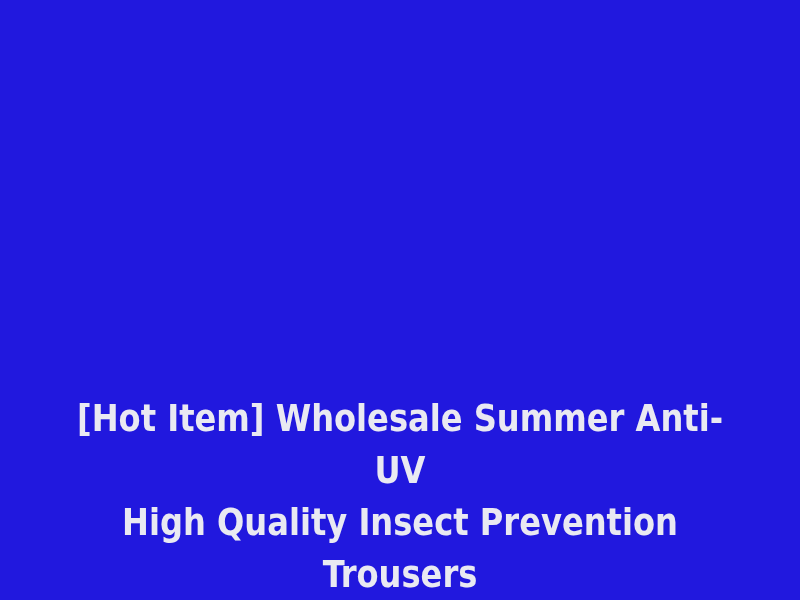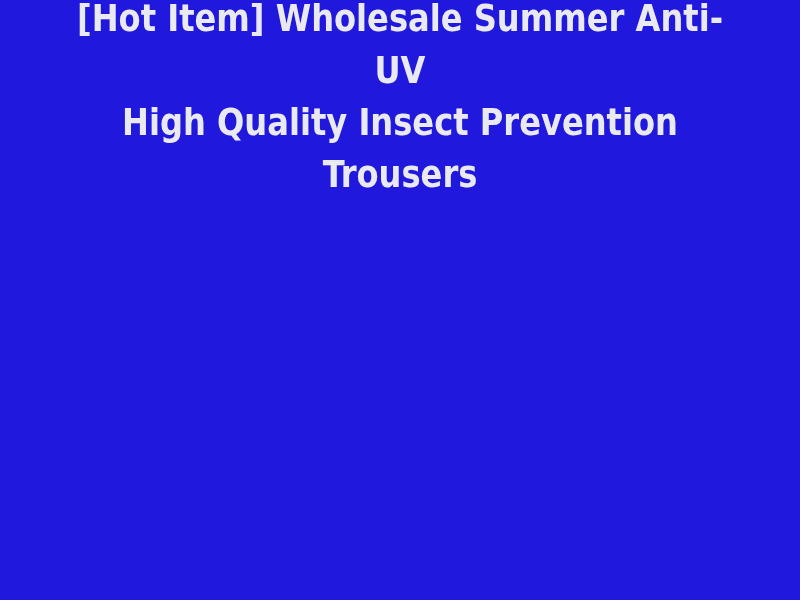--- a/index.html
+++ b/index.html
@@ -27,21 +27,21 @@
 
   .title-block {
     position: absolute;
     left: 0;
     top: 0;
     width: 800px;
     height: 600px;
     display: flex;
     flex-direction: column;
     align-items: center;
-    justify-content: flex-start;
+    justify-content: flex-end;
     text-align: center;
     padding: 0 24px;
     box-sizing: border-box;
   }
 
   .title-inner {
     width: 100%;
     max-width: 712px;
     margin-top: -8px;
   }

